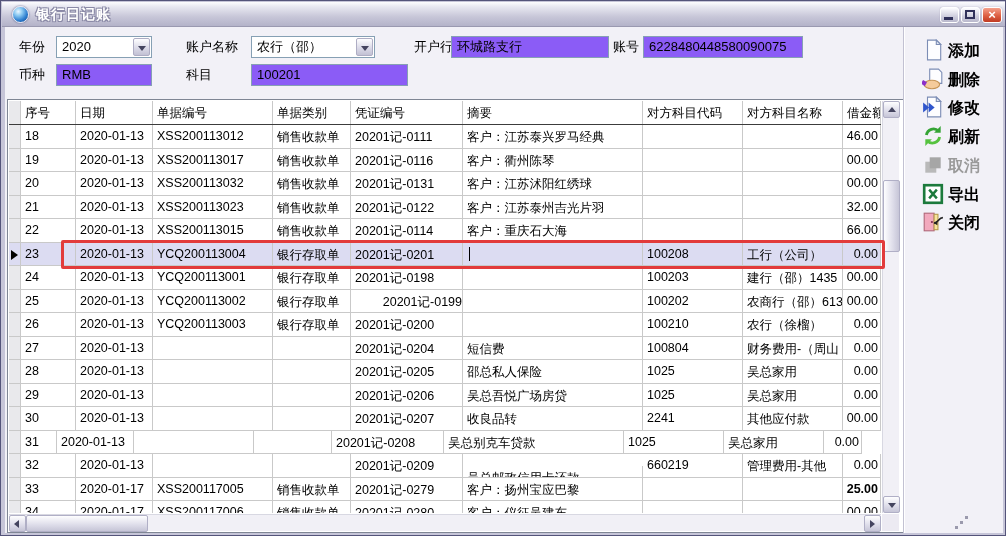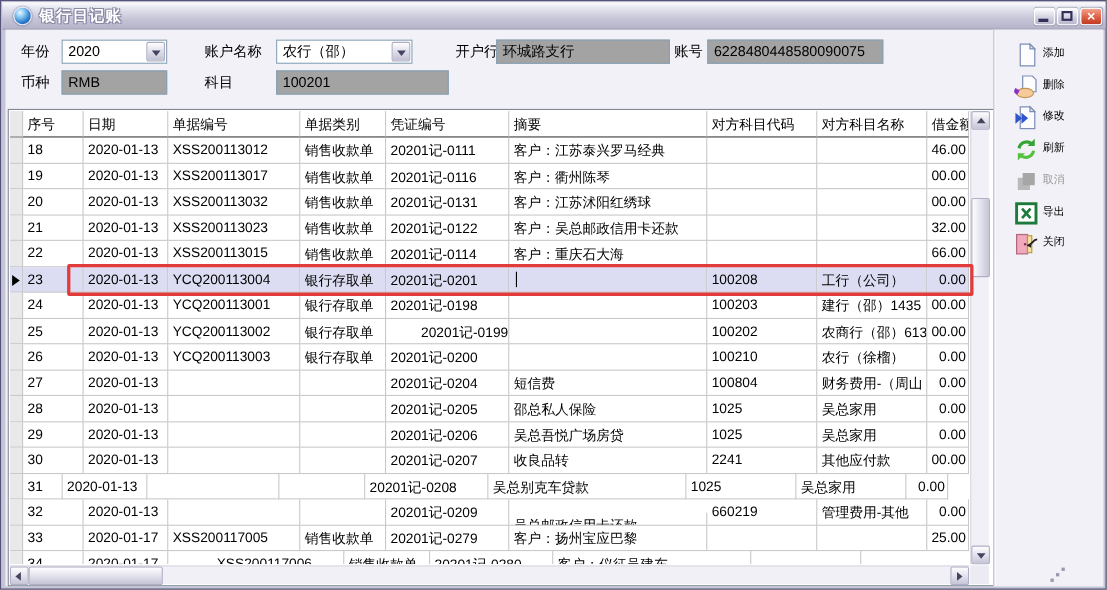--- a/index.html
+++ b/index.html
@@ -30,21 +30,21 @@
     box-shadow:0 0 1px #8a89a6;padding:0;cursor:default;}
   .ctl.min{left:938px;} .ctl.max{left:959px;}
   .ctl.close{left:980px;width:20px;background:linear-gradient(180deg,#f5a18c,#dd5f43 55%,#c03a22);}
   .g-min{position:absolute;left:3px;bottom:2px;width:9px;height:3px;background:#31315a;}
   .g-max{position:absolute;left:3px;top:2px;width:10px;height:9px;border:2px solid #31315a;}
   .g-x{position:absolute;left:0;top:-1px;width:100%;text-align:center;color:#fff;font-weight:bold;font-size:13px;line-height:16px;}
   
   .client{position:absolute;left:4px;top:26px;width:998px;height:506px;background:#f2f1f7;}
   .lbl{position:absolute;font-size:13px;color:#000;height:22px;line-height:22px;}
   .fld{position:absolute;height:22px;border:1px solid #86a0b4;background:#fff;font-size:13px;line-height:20px;padding-left:5px;white-space:nowrap;overflow:hidden;}
-  .fld.cyan{background:#a3a3a3;}
+  .fld.cyan{background:#8b5cf6;}
   .dd-btn{position:absolute;right:1px;top:1px;width:17px;height:18px;
     background:linear-gradient(180deg,#fefeff,#d8d7e6 60%,#c2c1d4);
     border:1px solid #aeadc4;border-radius:2px;}
   .tri-dn{position:absolute;left:4px;top:7px;width:0;height:0;border-left:4px solid transparent;border-right:4px solid transparent;border-top:5px solid #44445f;}
   .tri-up2{position:absolute;left:4px;top:5px;width:0;height:0;border-left:4px solid transparent;border-right:4px solid transparent;border-bottom:5px solid #44445f;}
   .tri-l{position:absolute;left:4px;top:4px;width:0;height:0;border-top:4px solid transparent;border-bottom:4px solid transparent;border-right:5px solid #44445f;}
   .tri-r{position:absolute;left:5px;top:4px;width:0;height:0;border-top:4px solid transparent;border-bottom:4px solid transparent;border-left:5px solid #44445f;}
   
   .tframe{position:absolute;left:2px;top:72px;width:897px;height:434px;border:1px solid #7f8694;background:#fff;}
   .grid{position:absolute;left:4px;top:74px;width:872px;height:412px;background:#fff;overflow:hidden;font-size:12.5px;}
@@ -65,21 +65,21 @@
   .vscroll{position:absolute;left:877px;top:74px;width:17px;height:412px;background:#f1f0f6;border-left:1px solid #d8d8e2;}
   .vthumb{position:absolute;left:0px;top:79px;width:17px;height:72px;background:linear-gradient(90deg,#fefeff,#dddce9 60%,#c6c5d7);border:1px solid #b0afc6;border-radius:2px;}
   .hscroll{position:absolute;left:4px;top:487px;width:872px;height:17px;background:#f1f0f6;border-top:1px solid #d8d8e2;}
   .hthumb{position:absolute;left:17px;top:0;width:122px;height:17px;background:linear-gradient(180deg,#fefeff,#dddce9 60%,#c6c5d7);border:1px solid #b0afc6;border-radius:2px;}
   .corner{position:absolute;left:877px;top:487px;width:17px;height:17px;background:#eceaf2;}
   
   .toolbar{position:absolute;left:898px;top:0px;width:100px;height:506px;background:#f2f1f7;border-left:1px solid #c2c1d2;box-shadow:inset 1px 0 0 #ffffff;}
   .tbtn{position:absolute;left:18px;width:78px;height:24px;cursor:default;}
   .ticon{position:absolute;left:0;top:0;width:22px;height:22px;}
   .ticon svg{width:22px;height:22px;}
-  .tlabel{position:absolute;left:26px;top:2px;font-size:10px;color:#000;white-space:nowrap;}
+  .tlabel{position:absolute;left:26px;top:2px;font-size:16px;color:#000;white-space:nowrap;font-weight:bold;}
   .tbtn.disabled .tlabel{color:#9a9a9a;}
   .grip{position:absolute;left:948px;top:488px;width:16px;height:16px;}
   .grip i{position:absolute;right:1px;top:1px;width:3px;height:3px;background:#9b9aad;box-shadow:-5px 5px 0 #9b9aad,-10px 10px 0 #9b9aad;}
 </style>
 </head>
 <body>
 
 <div class="window">
   <div class="titlebar">
     <span class="title-icon"></span>
@@ -180,21 +180,21 @@
             <div class="cell name" style="width: 100px;"><span></span></div>
             <div class="cell debit" style="width: 38px;"><span>00.00</span></div>
           </div>
           <div class="trow">
             <div class="cell gutter" style="width: 12px;"></div>
             <div class="cell no" style="width: 55px;"><span>21</span></div>
             <div class="cell date" style="width: 77px;"><span>2020-01-13</span></div>
             <div class="cell doc_no" style="width: 120px;"><span>XSS200113023</span></div>
             <div class="cell doc_type" style="width: 78px;"><span>销售收款单</span></div>
             <div class="cell voucher_no" style="width: 112px;"><span>20201记-0122</span></div>
-            <div class="cell summary" style="width: 180px;"><span>客户：吴总邮政信用卡还款</span></div>
+            <div class="cell summary" style="width: 180px;"><span>客户：江苏泰州吉光片羽</span></div>
             <div class="cell code" style="width: 100px;"><span></span></div>
             <div class="cell name" style="width: 100px;"><span></span></div>
             <div class="cell debit" style="width: 38px;"><span>32.00</span></div>
           </div>
           <div class="trow">
             <div class="cell gutter" style="width: 12px;"></div>
             <div class="cell no" style="width: 55px;"><span>22</span></div>
             <div class="cell date" style="width: 77px;"><span>2020-01-13</span></div>
             <div class="cell doc_no" style="width: 120px;"><span>XSS200113015</span></div>
             <div class="cell doc_type" style="width: 78px;"><span>销售收款单</span></div>
@@ -329,27 +329,27 @@
           <div class="trow">
             <div class="cell gutter" style="width: 12px;"></div>
             <div class="cell no" style="width: 55px;"><span>33</span></div>
             <div class="cell date" style="width: 77px;"><span>2020-01-17</span></div>
             <div class="cell doc_no" style="width: 120px;"><span>XSS200117005</span></div>
             <div class="cell doc_type" style="width: 78px;"><span>销售收款单</span></div>
             <div class="cell voucher_no" style="width: 112px;"><span>20201记-0279</span></div>
             <div class="cell summary" style="width: 180px;"><span>客户：扬州宝应巴黎</span></div>
             <div class="cell code" style="width: 100px;"><span></span></div>
             <div class="cell name" style="width: 100px;"><span></span></div>
-            <div class="cell debit" style="width: 38px;"><span>25.00</span></div>
+            <div class="cell debit" style="width: 38px; font-weight: bold;"><span>25.00</span></div>
           </div>
           <div class="trow">
             <div class="cell gutter" style="width: 12px;"></div>
             <div class="cell no" style="width: 55px;"><span>34</span></div>
             <div class="cell date" style="width: 77px;"><span>2020-01-17</span></div>
-            <div class="cell doc_no" style="width: 120px; margin-left: 40px;"><span>XSS200117006</span></div>
+            <div class="cell doc_no" style="width: 120px;"><span>XSS200117006</span></div>
             <div class="cell doc_type" style="width: 78px;"><span>销售收款单</span></div>
             <div class="cell voucher_no" style="width: 112px;"><span>20201记-0280</span></div>
             <div class="cell summary" style="width: 180px;"><span>客户：仪征吴建东</span></div>
             <div class="cell code" style="width: 100px;"><span></span></div>
             <div class="cell name" style="width: 100px;"><span></span></div>
             <div class="cell debit" style="width: 38px;"><span>00.00</span></div>
           </div>
         </div>
     </div>
     <div class="hl-box"></div>

